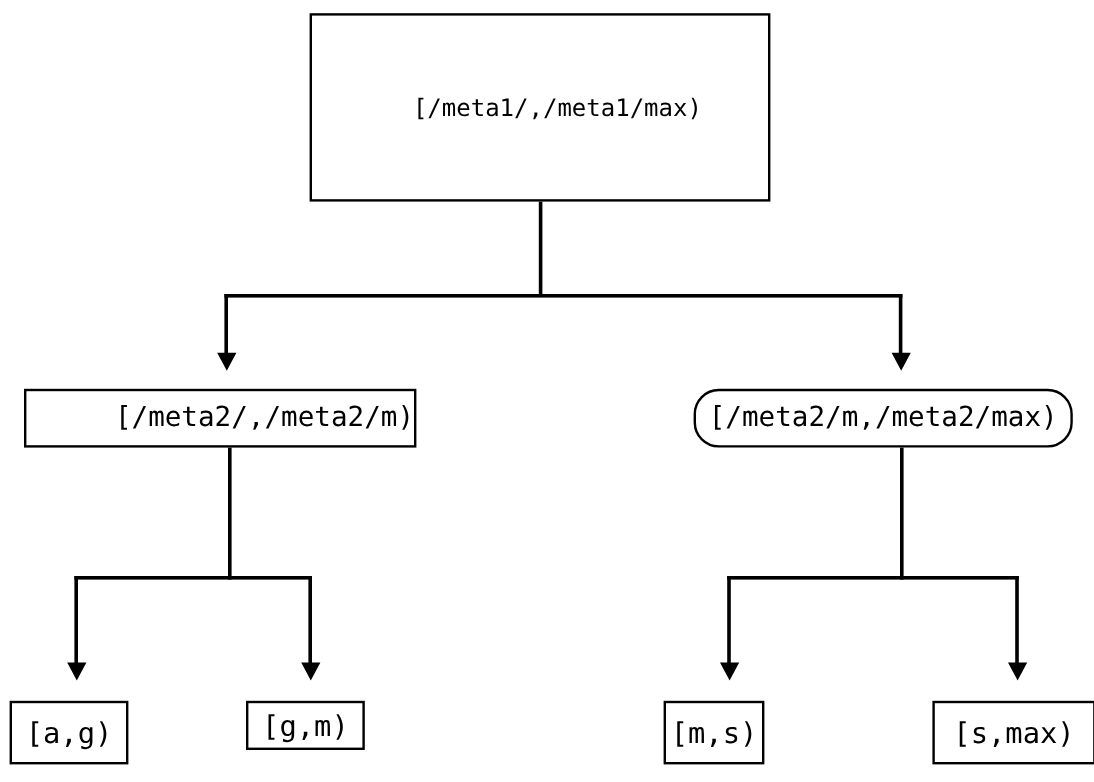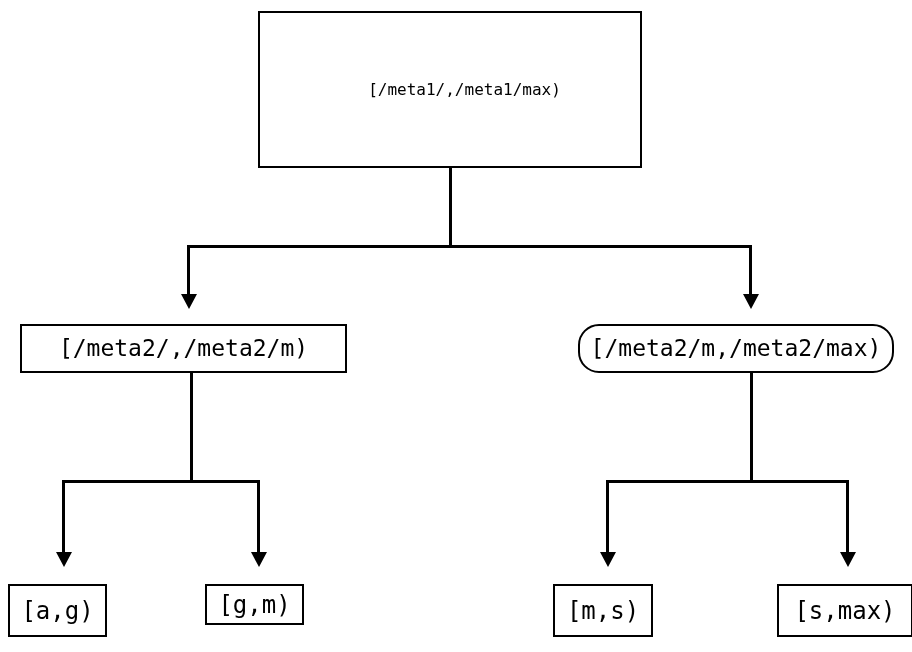--- a/index.html
+++ b/index.html
@@ -22,21 +22,21 @@
     border: 2px solid #000000;
     background: #ffffff;
     display: flex;
     align-items: center;
     justify-content: center;
     color: #000000;
     line-height: 1;
     white-space: pre;
   }
   .node-root {
-    font-size: 16px;
+    font-size: 20px;
     letter-spacing: 0px;
     padding-left: 29px;
   }
   .node-mid {
     font-size: 23px;
   }
   .node-leaf {
     font-size: 24px;
   }
   
@@ -71,21 +71,21 @@
   <div class="edge-v" style="left:449px; top:168px; height:79px;"></div>
 
   <div class="edge-h" style="left:187px; top:245px; width:565px;"></div>
 
   <div class="edge-v" style="left:187px; top:245px; height:50px;"></div>
   <div class="arrowhead" style="left:181px; top:294px;"></div>
 
   <div class="edge-v" style="left:749px; top:245px; height:50px;"></div>
   <div class="arrowhead" style="left:743px; top:294px;"></div>
 
-  <div class="node node-mid" style="left:20px; top:324px; width:327px; height:49px;">
+  <div class="node node-mid" style="left:20px; top:324px; width:327px; height:49px;justify-content:flex-end;">
     <span>[/meta2/,/meta2/m)</span>
   </div>
 
   <div class="node node-mid" style="left:578px; top:324px; width:316px; height:49px;border-radius:21px;">
     <span>[/meta2/m,/meta2/max)</span>
   </div>
 
   <div class="edge-v" style="left:190px; top:373px; height:109px;"></div>
   <div class="edge-h" style="left:62px; top:480px; width:131px;"></div>
   <div class="edge-h" style="left:190px; top:480px; width:70px;"></div>
@@ -103,21 +103,21 @@
   <div class="arrowhead" style="left:840px; top:552px;"></div>
 
   <div class="node node-leaf" style="left:8px; top:584px; width:99px; height:53px;">
     <span>[a,g)</span>
   </div>
 
   <div class="node node-leaf" style="left:205px; top:584px; width:99px; height:41px;">
     <span>[g,m)</span>
   </div>
 
-  <div class="node node-leaf" style="left:553px; top:584px; width:100px; height:53px;">
+  <div class="node node-leaf" style="left:553px; top:584px; width:84px; height:53px;">
     <span>[m,s)</span>
   </div>
 
   <div class="node node-leaf" style="left:777px; top:584px; width:136px; height:53px;">
     <span>[s,max)</span>
   </div>
 
 </div>
 
 </body></html>

